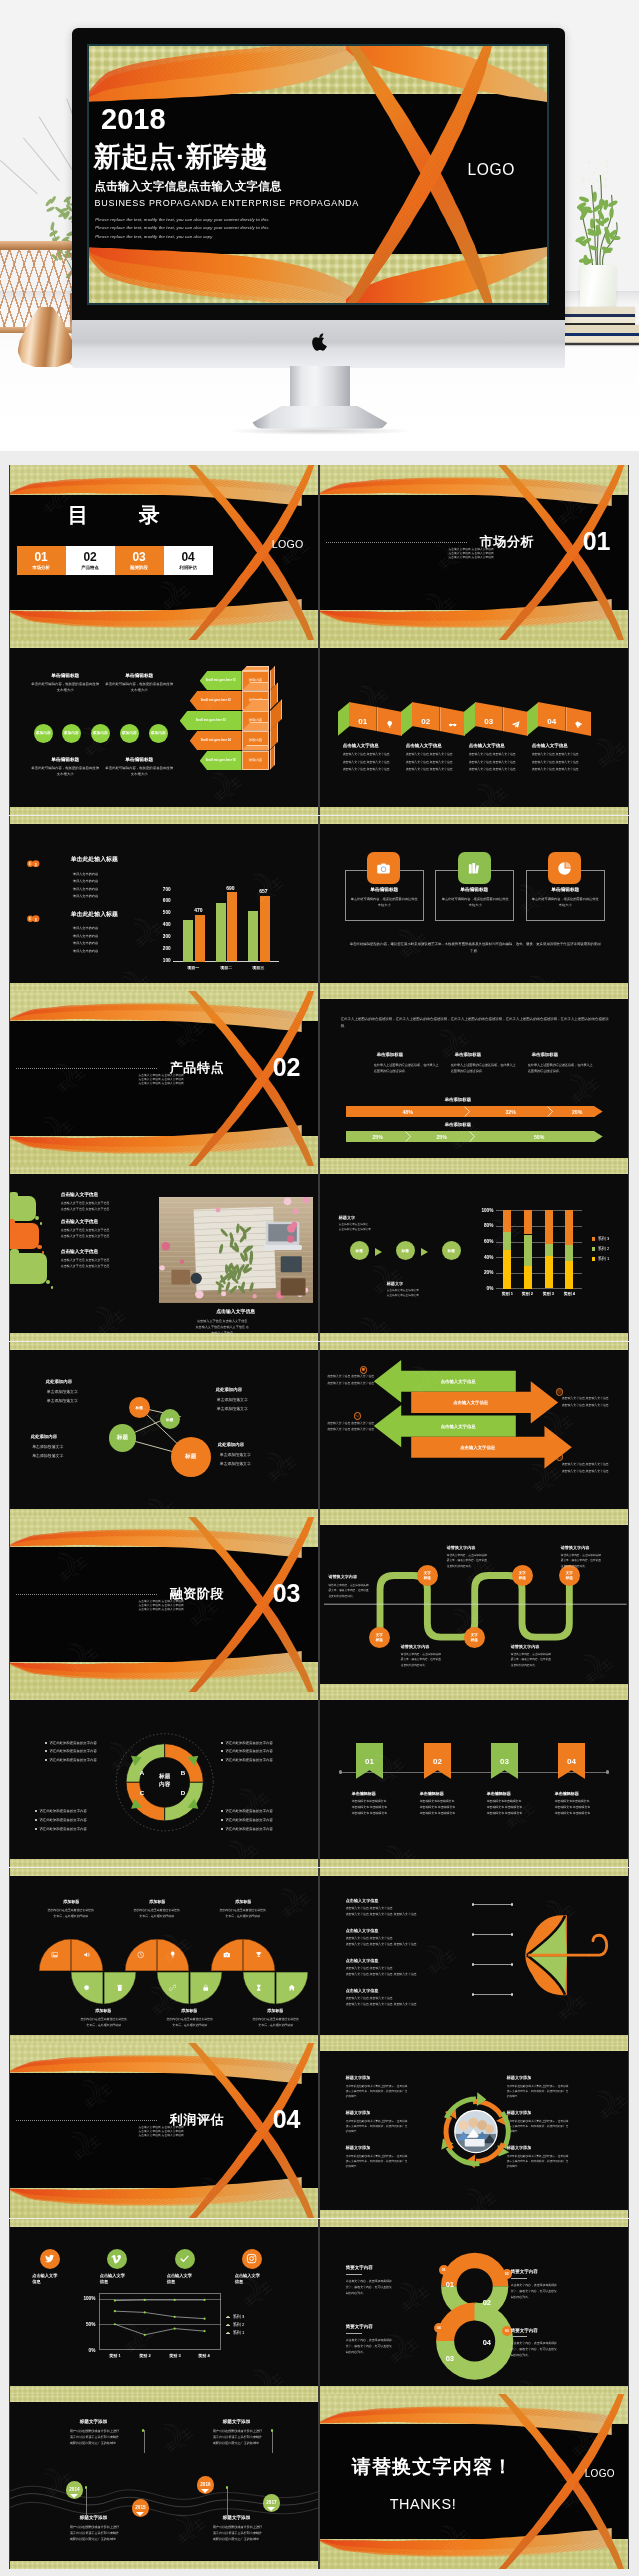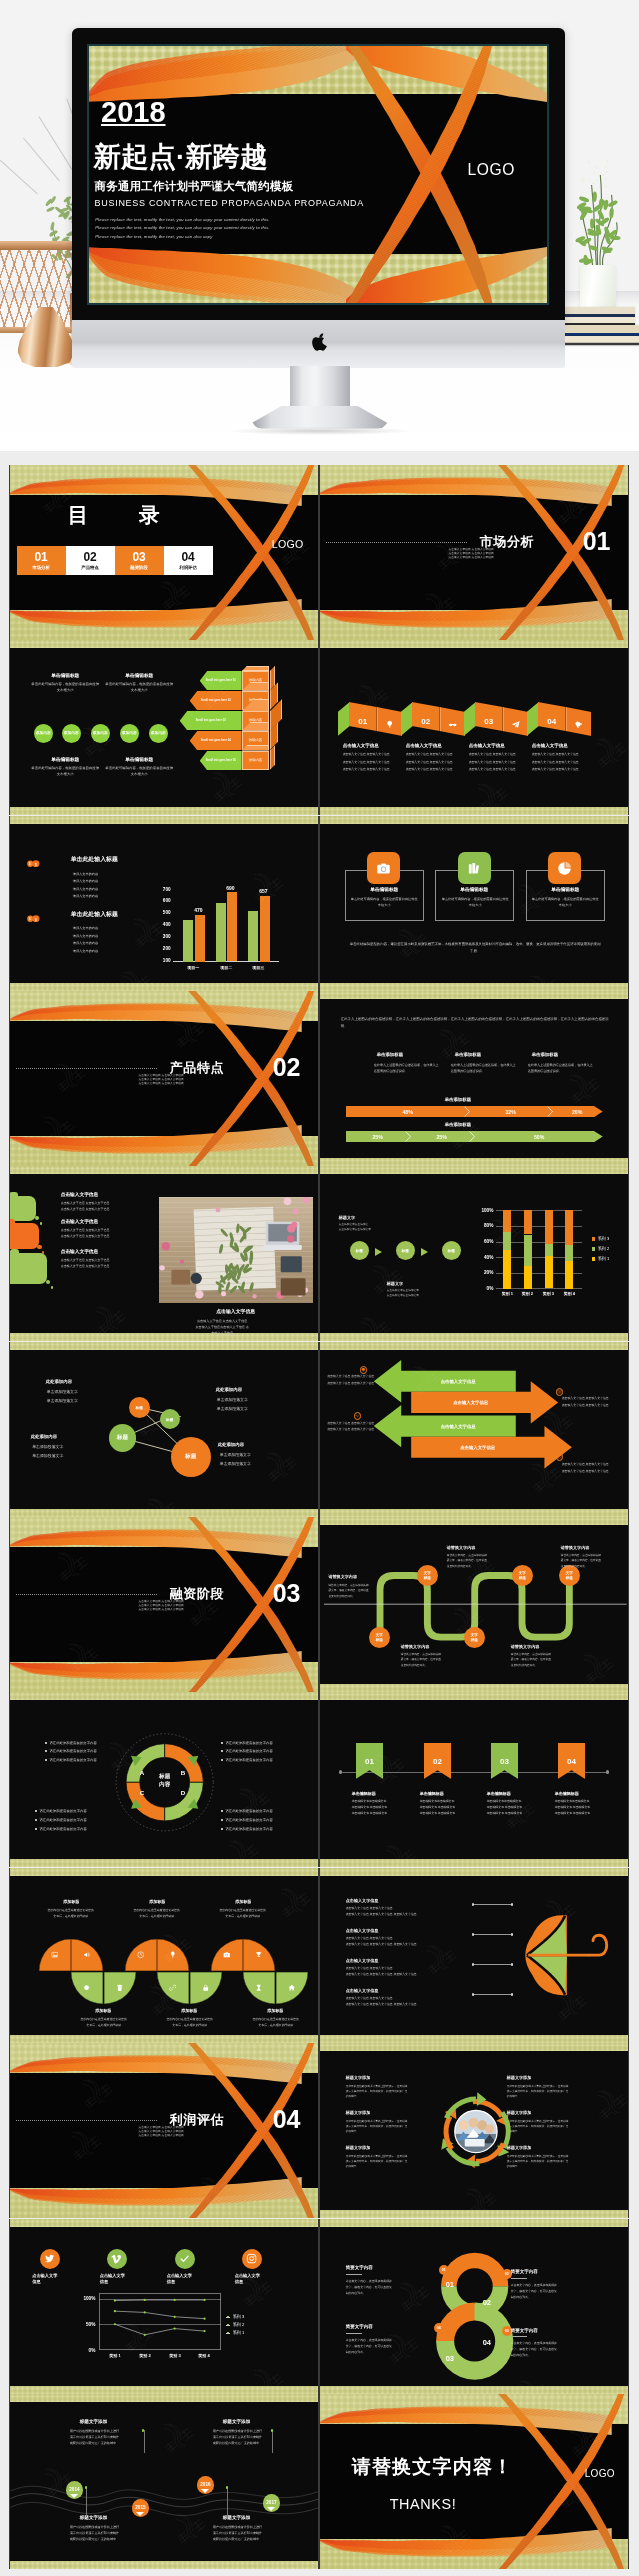--- a/index.html
+++ b/index.html
@@ -102,21 +102,21 @@
 
 .hs{position:absolute;inset:0;background:#000;}
 .hs-olive{position:absolute;left:0;width:100%;height:50px;
   background:
     radial-gradient(circle at 4.4px 4.4px, rgba(255,255,255,.30) 1.9px, rgba(0,0,0,0) 2.2px) 0 0/8.7px 8.7px,
     radial-gradient(circle at 4.4px 4.4px, rgba(130,130,50,.20) 2.8px, rgba(0,0,0,0) 3.1px) 4.4px 4.4px/8.7px 8.7px,
     linear-gradient(180deg,#d3d490,#cbcc80);}
 .hs-top{top:0;} .hs-bot{bottom:0;}
 .hs-black{position:absolute;left:0;top:48px;width:100%;height:160px;background:#050505;}
 .hs-rib{position:absolute;left:0;top:0;width:458px;height:257px;}
-.hs-year{position:absolute;left:12px;top:52px;color:#fff;font-size:29px;font-weight:bold;letter-spacing:0px;line-height:1;text-decoration:underline;}
+.hs-year{position:absolute;left:12px;top:59px;color:#fff;font-size:29px;font-weight:bold;letter-spacing:0px;line-height:1;}
 .hs-title{position:absolute;left:4.4px;top:97px;color:#fff;font-size:27.5px;font-weight:bold;letter-spacing:0px;line-height:1;}
 .hs-sub{position:absolute;left:5.6px;top:133px;color:#fff;font-size:11.4px;font-weight:bold;letter-spacing:0.3px;}
 .hs-suben{position:absolute;left:5.6px;top:152px;color:#fff;font-size:9px;letter-spacing:0.7px;}
 .hs-lines{position:absolute;left:6.2px;top:170px;color:#d8d8d8;font-size:4.1px;line-height:2.05;font-style:italic;letter-spacing:0.2px;}
 
 
 .ov{position:absolute;left:0;top:0;width:310px;height:175px;pointer-events:none;}
 .t-title{white-space:pre-line;}
 .t-body{white-space:pre-line;}
 .chev-row{position:absolute;display:flex;align-items:center;justify-content:center;color:#fff;font-size:2.7px;font-weight:bold;}
@@ -421,22 +421,22 @@
             <path d="M-8 328 Q20 368 35 372 Q49 377 63 381 Q77 384 91 387 Q106 390 120 392 Q134 394 148 396 Q162 398 176 400 Q191 401 205 403 Q219 405 233 406 Q247 407 262 408 Q276 410 290 411 Q304 412 318 413 Q332 414 347 414 Q361 415 375 416 Q389 416 403 417 Q418 417 432 418 L446 418 L446 414 Q418 405 403 401 Q389 397 375 393 Q361 390 347 387 Q332 384 318 382 Q304 379 290 377 Q276 375 262 373 Q247 371 233 369 Q219 367 205 366 Q191 364 176 362 Q162 361 148 359 Q134 358 120 356 Q106 354 91 352 Q77 350 63 348 Q49 346 35 343 Q20 340 6 333 L-8 326 Z" fill="url(#mvH)"></path>
  <path d="M412 420 Q433 420 444 420 Q454 419 464 419 Q475 418 486 418 Q496 417 506 416 Q517 414 528 413 Q538 411 548 409 Q559 407 570 405 Q580 403 590 400 Q601 397 612 394 Q622 390 632 386 Q643 383 654 378 Q664 374 674 369 Q685 364 696 359 Q706 353 716 347 Q727 341 738 335 L748 328 L748 320 Q727 323 716 325 Q706 326 696 328 Q685 330 674 331 Q664 333 654 335 Q643 337 632 339 Q622 341 612 342 Q601 344 590 346 Q580 348 570 351 Q559 353 548 355 Q538 357 528 360 Q517 362 506 365 Q496 368 486 370 Q475 373 464 377 Q454 380 444 385 Q433 389 422 397 L412 406 Z" fill="url(#gbH)"></path>
             <path d="M412 420 Q433 420 444 420 Q454 419 464 419 Q475 418 486 418 Q496 417 506 416 Q517 414 528 413 Q538 411 548 409 Q559 407 570 405 Q580 403 590 400 Q601 397 612 394 Q622 390 632 386 Q643 383 654 378 Q664 374 674 369 Q685 364 696 359 Q706 353 716 347 Q727 341 738 335 L748 328 L748 320 Q727 323 716 325 Q706 326 696 328 Q685 330 674 331 Q664 333 654 335 Q643 337 632 339 Q622 341 612 342 Q601 344 590 346 Q580 348 570 351 Q559 353 548 355 Q538 357 528 360 Q517 362 506 365 Q496 368 486 370 Q475 373 464 377 Q454 380 444 385 Q433 389 422 397 L412 406 Z" fill="url(#mhH)"></path>
  <path d="M399 -35 Q409 -11 416 0 Q422 12 428 23 Q435 34 441 46 Q447 57 454 68 Q460 79 467 90 Q473 101 480 112 Q486 123 492 134 Q499 145 505 156 Q511 167 517 178 Q523 189 529 200 Q535 211 541 221 Q547 232 553 243 Q559 254 564 265 Q570 275 575 286 Q581 297 586 307 Q591 318 596 329 Q601 339 606 350 Q611 361 615 371 Q620 382 625 392 Q629 403 634 413 Q638 424 643 434 L649 444 L651 444 Q649 420 646 409 Q644 398 640 387 Q637 375 634 364 Q630 353 626 342 Q622 331 618 319 Q613 308 608 297 Q604 286 599 275 Q594 264 588 253 Q583 241 577 230 Q572 219 566 208 Q560 197 554 186 Q547 175 541 164 Q535 154 528 143 Q521 132 515 121 Q508 110 501 99 Q494 89 487 78 Q480 67 472 56 Q465 46 457 35 Q450 25 442 14 Q435 4 427 -7 Q419 -17 410 -27 L401 -37 Z" fill="url(#gcH)"></path>
             <path d="M399 -35 Q409 -11 416 0 Q422 12 428 23 Q435 34 441 46 Q447 57 454 68 Q460 79 467 90 Q473 101 480 112 Q486 123 492 134 Q499 145 505 156 Q511 167 517 178 Q523 189 529 200 Q535 211 541 221 Q547 232 553 243 Q559 254 564 265 Q570 275 575 286 Q581 297 586 307 Q591 318 596 329 Q601 339 606 350 Q611 361 615 371 Q620 382 625 392 Q629 403 634 413 Q638 424 643 434 L649 444 L651 444 Q649 420 646 409 Q644 398 640 387 Q637 375 634 364 Q630 353 626 342 Q622 331 618 319 Q613 308 608 297 Q604 286 599 275 Q594 264 588 253 Q583 241 577 230 Q572 219 566 208 Q560 197 554 186 Q547 175 541 164 Q535 154 528 143 Q521 132 515 121 Q508 110 501 99 Q494 89 487 78 Q480 67 472 56 Q465 46 457 35 Q450 25 442 14 Q435 4 427 -7 Q419 -17 410 -27 L401 -37 Z" fill="url(#mhH)"></path>
  <path d="M401 445 Q419 425 427 415 Q435 404 442 394 Q450 383 457 373 Q465 362 472 352 Q480 341 487 330 Q494 319 501 309 Q508 298 515 287 Q521 276 528 265 Q535 254 541 244 Q547 233 554 222 Q560 211 566 200 Q572 189 577 178 Q583 167 588 155 Q594 144 599 133 Q604 122 608 111 Q613 100 618 89 Q622 77 626 66 Q630 55 634 44 Q637 33 640 21 Q644 10 646 -1 Q649 -12 650 -24 L651 -36 L649 -36 Q638 -16 634 -5 Q629 5 625 16 Q620 26 615 37 Q611 47 606 58 Q601 69 596 79 Q591 90 586 101 Q581 111 575 122 Q570 133 564 143 Q559 154 553 165 Q547 176 541 187 Q535 197 529 208 Q523 219 517 230 Q511 241 505 252 Q499 263 492 274 Q486 285 480 296 Q473 307 467 318 Q460 329 454 340 Q447 351 441 362 Q435 374 428 385 Q422 396 416 408 Q409 419 404 431 L399 443 Z" fill="url(#gdH)"></path>
             <path d="M401 445 Q419 425 427 415 Q435 404 442 394 Q450 383 457 373 Q465 362 472 352 Q480 341 487 330 Q494 319 501 309 Q508 298 515 287 Q521 276 528 265 Q535 254 541 244 Q547 233 554 222 Q560 211 566 200 Q572 189 577 178 Q583 167 588 155 Q594 144 599 133 Q604 122 608 111 Q613 100 618 89 Q622 77 626 66 Q630 55 634 44 Q637 33 640 21 Q644 10 646 -1 Q649 -12 650 -24 L651 -36 L649 -36 Q638 -16 634 -5 Q629 5 625 16 Q620 26 615 37 Q611 47 606 58 Q601 69 596 79 Q591 90 586 101 Q581 111 575 122 Q570 133 564 143 Q559 154 553 165 Q547 176 541 187 Q535 197 529 208 Q523 219 517 230 Q511 241 505 252 Q499 263 492 274 Q486 285 480 296 Q473 307 467 318 Q460 329 454 340 Q447 351 441 362 Q435 374 428 385 Q422 396 416 408 Q409 419 404 431 L399 443 Z" fill="url(#mvH)"></path>
 </svg>
   <div class="hs-year">2018</div>
   <div class="hs-title">新起点·新跨越</div>
-  <div class="hs-sub">商务通用工作计划书严谨大气简约模板</div>
-  <div class="hs-suben">BUSINESS CONTRACTED PROPAGANDA PROPAGANDA</div>
+  <div class="hs-sub">点击输入文字信息点击输入文字信息</div>
+  <div class="hs-suben">BUSINESS PROPAGANDA ENTERPRISE PROPAGANDA</div>
   <div class="hs-lines">
             <div>Please replace the text, modify the text, you can also copy your content directly to this.</div>
             <div>Please replace the text, modify the text, you can also copy your content directly to this.</div>
             <div>Please replace the text, modify the text, you can also copy</div>
           </div>
   <div class="hs-logo">LOGO</div>
 </div>
       </div>
  <div class="imac-chin"></div>
  <div class="imac-apple"><svg viewBox="0 0 28 33">

